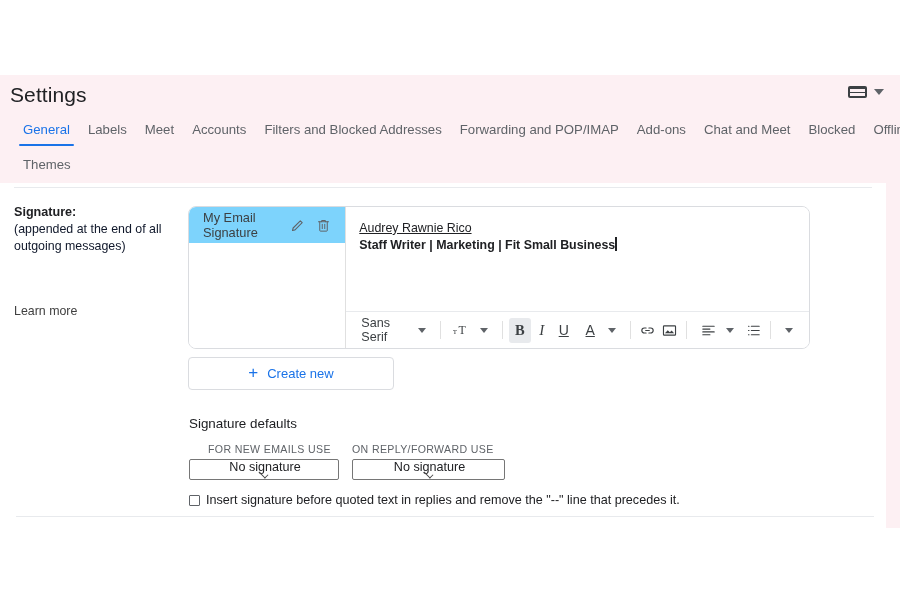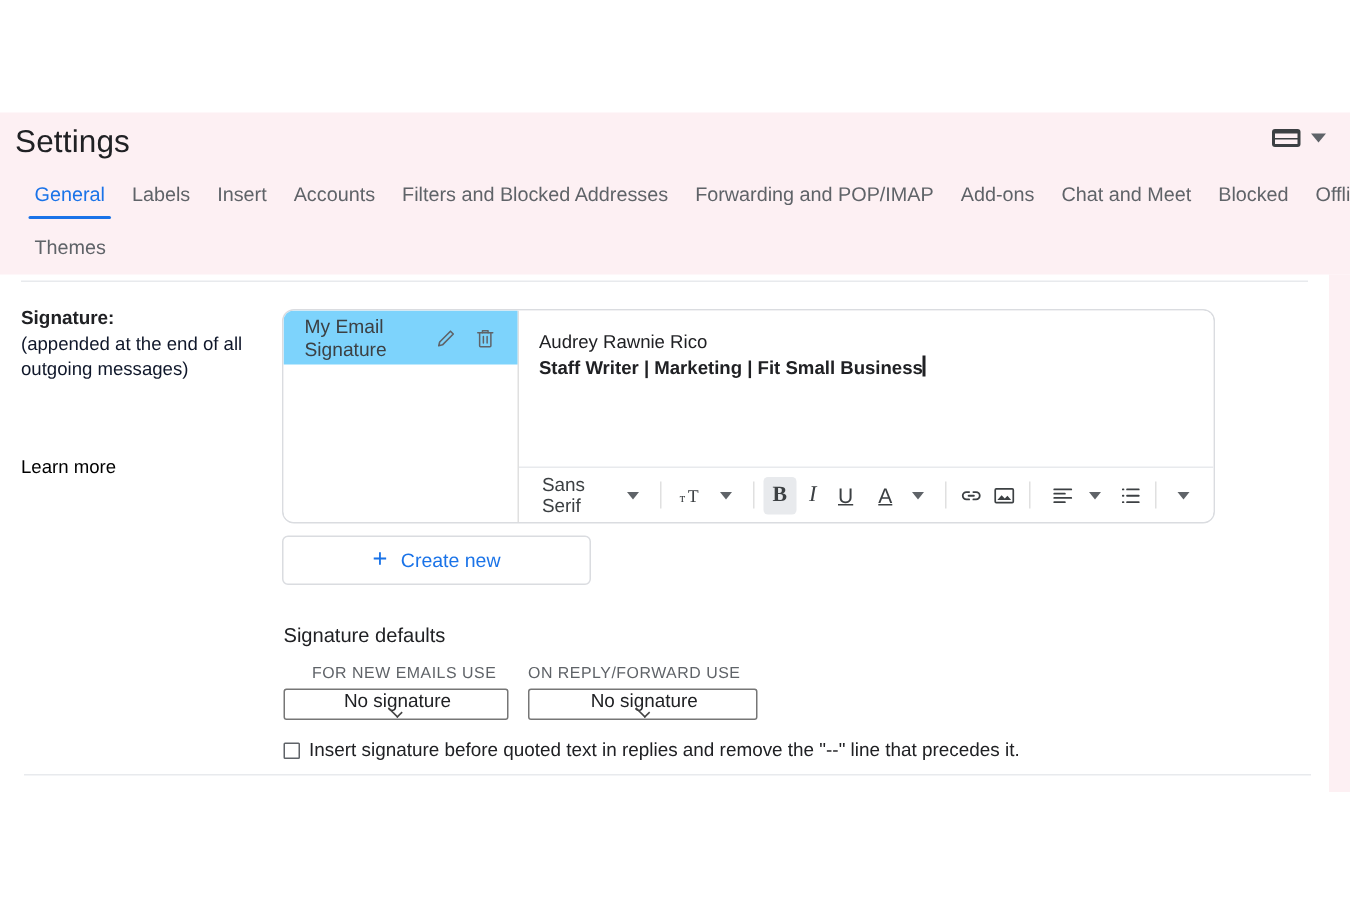--- a/index.html
+++ b/index.html
@@ -130,21 +130,21 @@
     color: #202124;
     line-height: 18px;
   }
   .sig-label-note {
     font-size: 12.4px;
     color: #0f172a;
     line-height: 17px;
   }
   .learn-more {
     font-size: 12.4px;
-    color: #000000;
+    color: #404040;
     line-height: 17px;
     cursor: pointer;
     display: inline-block;
     margin-top: 48px;
   }
 
   
   .sig-panel {
     position: absolute;
     left: 188px;
@@ -194,21 +194,21 @@
     background: #fff;
   }
   .sig-content {
     flex: 1;
     padding: 13px 12px 0 13px;
     font-size: 12.4px;
     line-height: 17px;
     color: #202124;
     cursor: text;
   }
-  .sig-line-1 { font-weight: 400; }
+  .sig-line-1 { font-weight: 400; text-decoration: underline; }
   .sig-line-2 { font-weight: bold; position: relative; display: inline-block; }
   .caret-bar {
     display: inline-block;
     width: 1.4px;
     height: 14px;
     background: #202124;
     vertical-align: -2px;
     margin-left: 0px;
   }
   .sig-toolbar {
@@ -391,21 +391,21 @@
   <div class="header-title">Settings</div>
 
   <div class="header-tools">
     <span class="kbd-icon"></span>
     <span class="caret-down"></span>
   </div>
 
   <div class="tabs-row">
     <div class="tab active">General</div>
     <div class="tab">Labels</div>
-    <div class="tab">Insert</div>
+    <div class="tab">Meet</div>
     <div class="tab">Accounts</div>
     <div class="tab">Filters and Blocked Addresses</div>
     <div class="tab">Forwarding and POP/IMAP</div>
     <div class="tab">Add-ons</div>
     <div class="tab">Chat and Meet</div>
     <div class="tab">Blocked</div>
     <div class="tab">Offline</div>
   </div>
 
   <div class="tabs-row-2">

